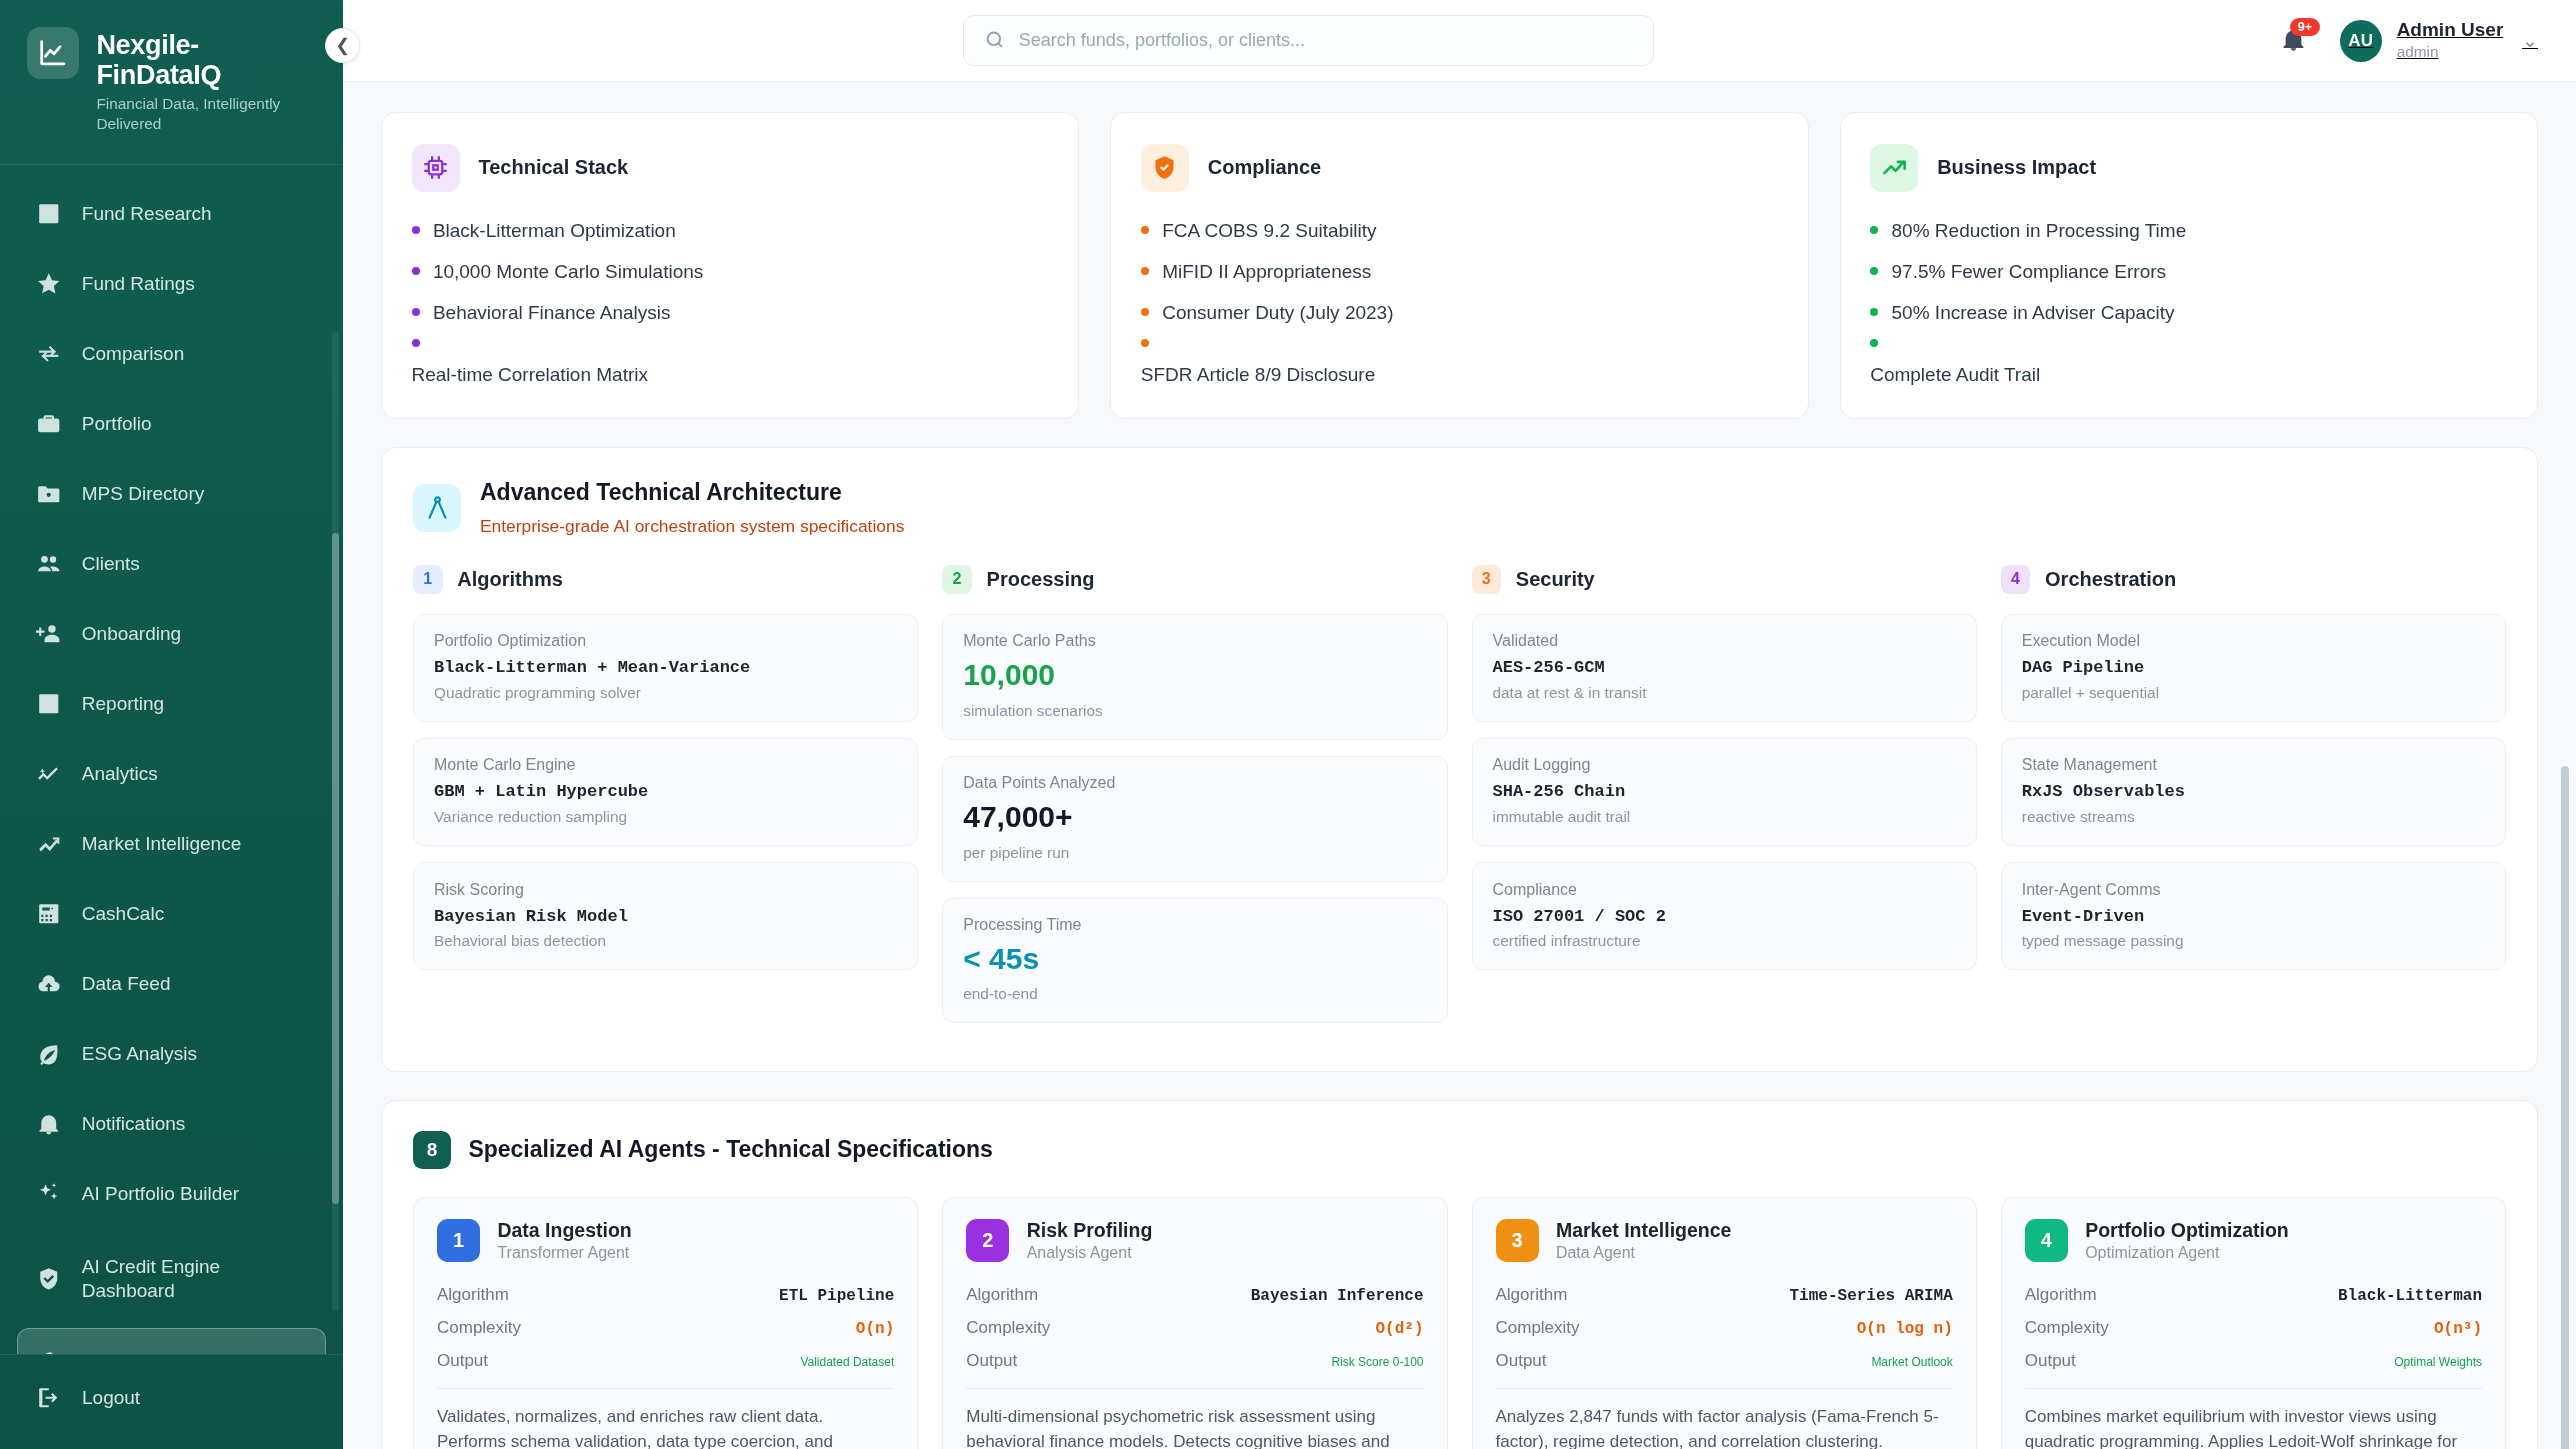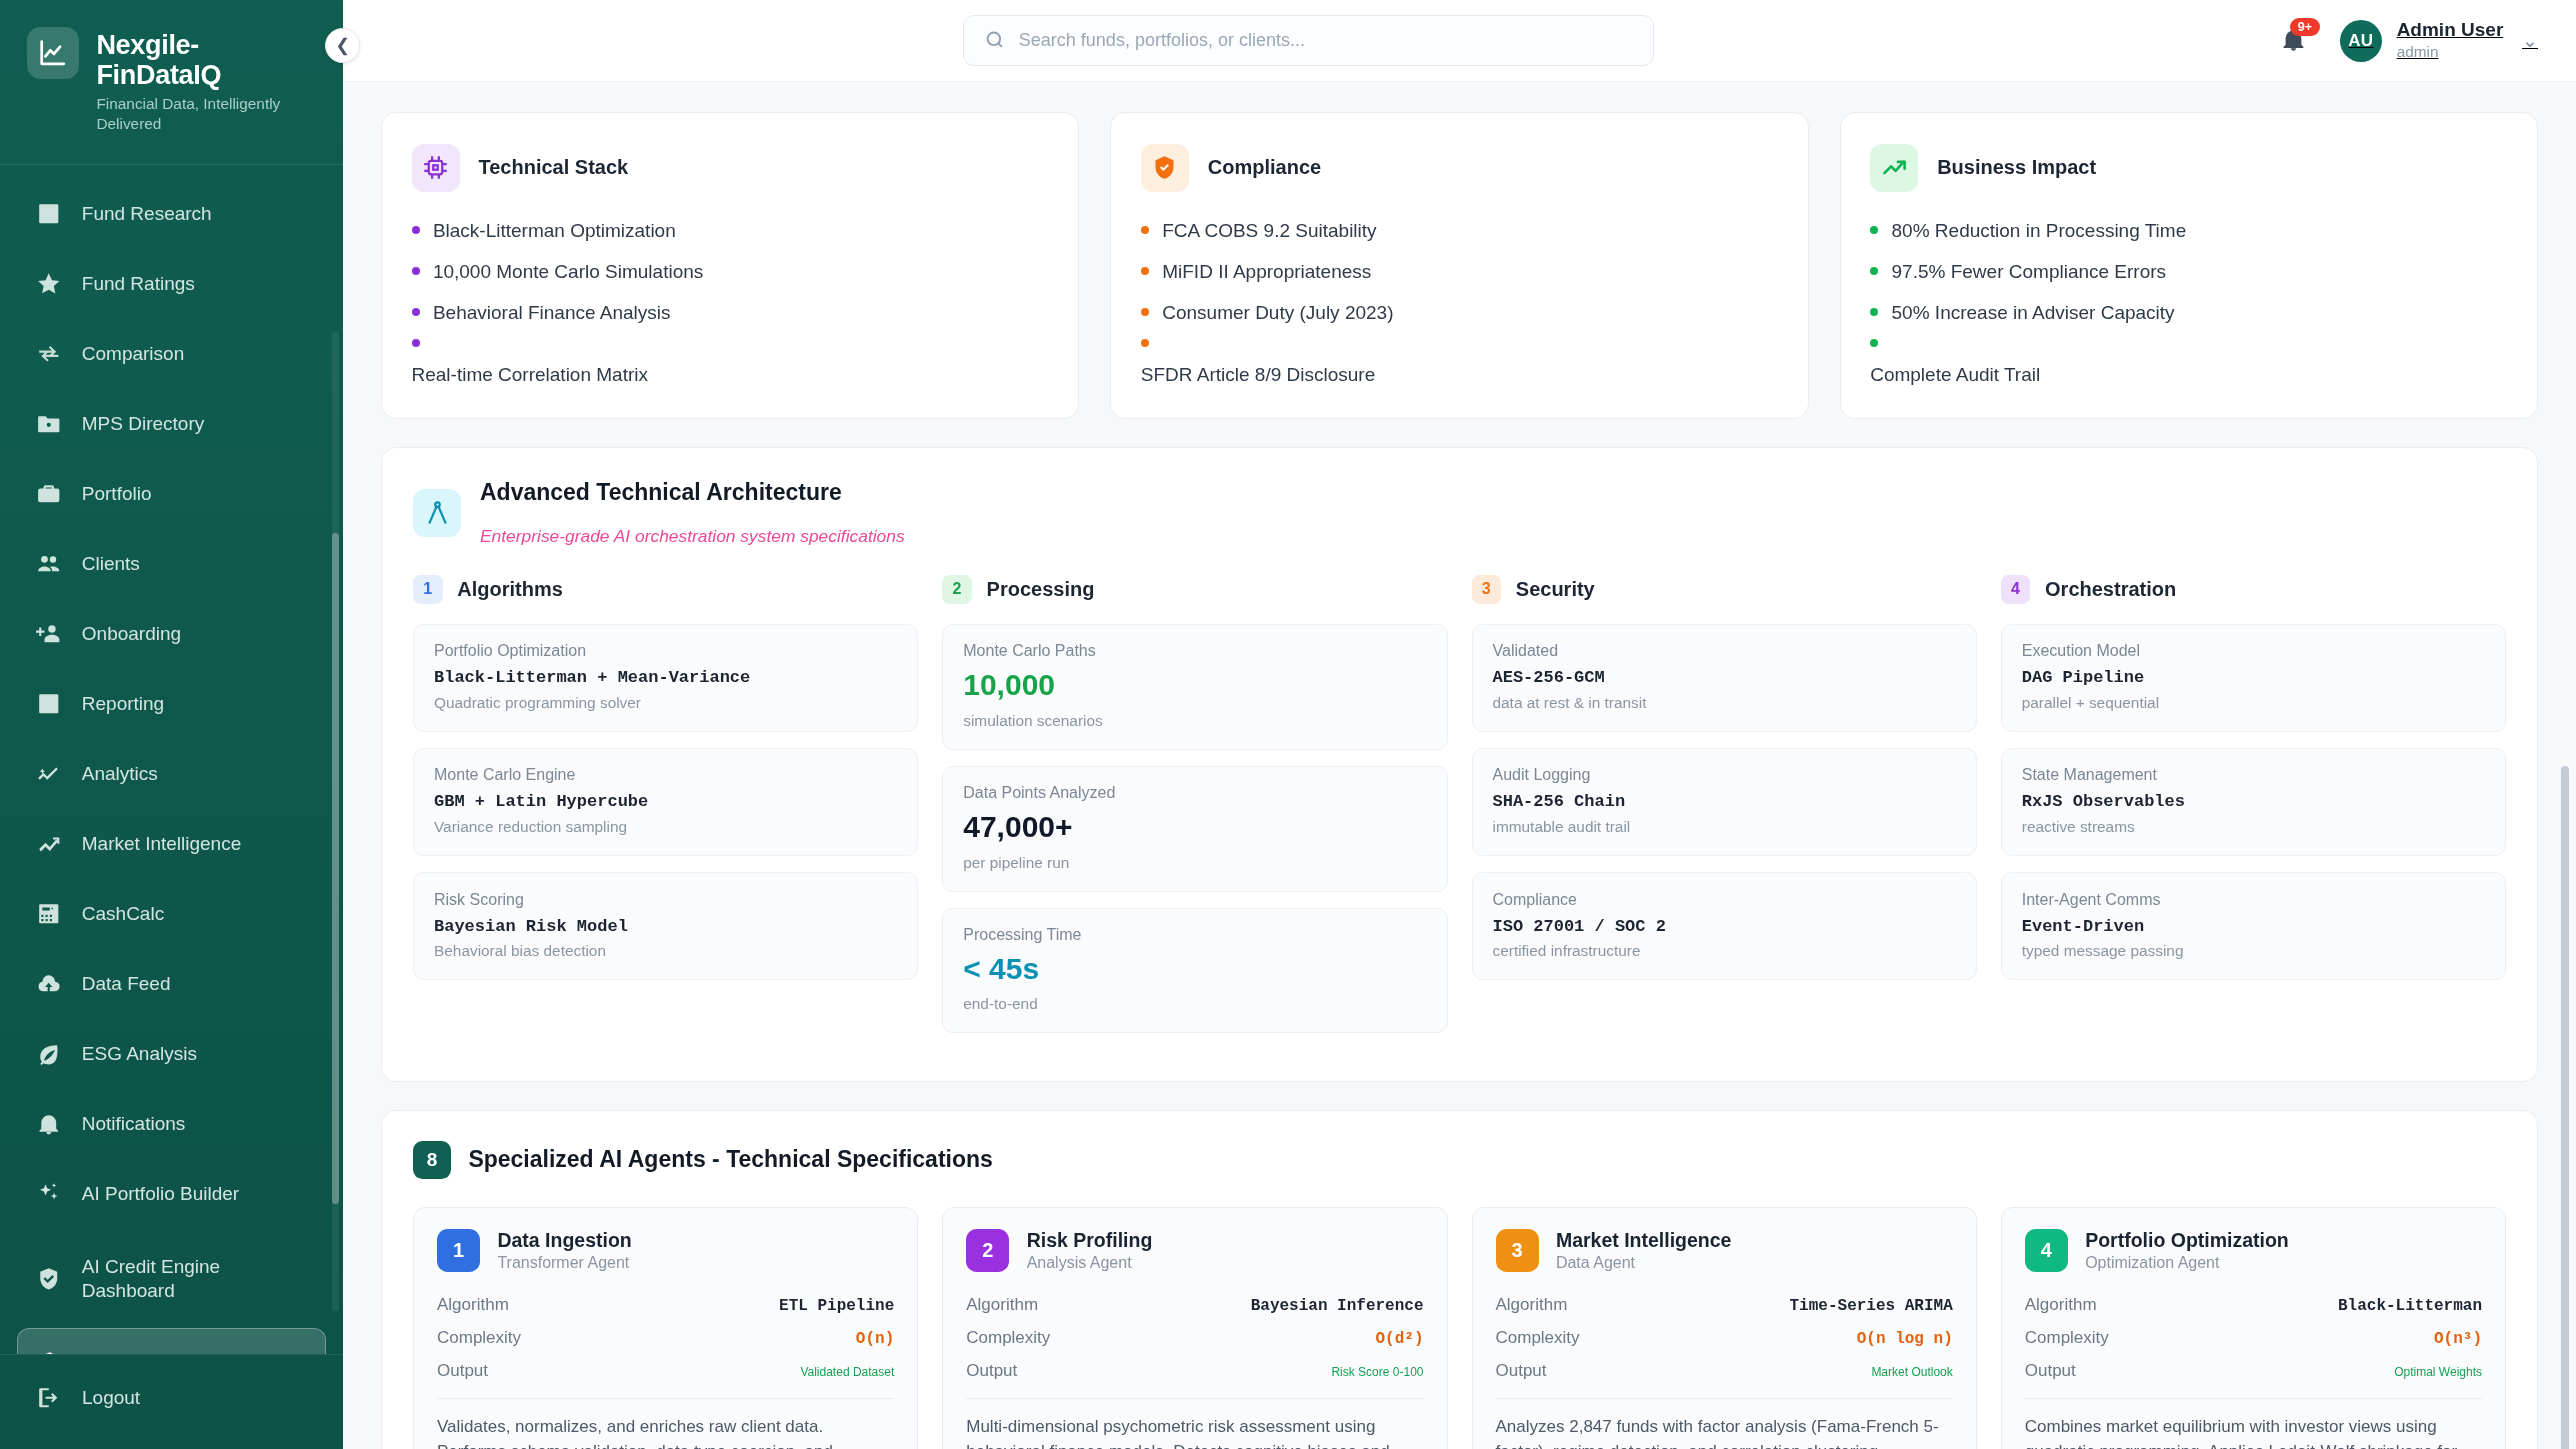--- a/index.html
+++ b/index.html
@@ -157,21 +157,21 @@
     border: 0.7px solid #e9edf1; border-radius: 14.8px;
     padding: 31px 31px 32px 31px;
   }
   .panel-head { display: flex; align-items: center; gap: 19px; margin-bottom: 28px; }
   .panel-icon {
     width: 48px; height: 48px; border-radius: 12px;
     background: #d8f6fb; display: flex; align-items: center; justify-content: center; flex-shrink: 0;
   }
   .panel-icon svg { width: 27px; height: 27px; }
   .panel-title { font-size: 23px; font-weight: 700; color: #121a26; line-height: 1.15; }
-  .panel-sub { font-size: 17.4px; color: #ec4899; margin-top: 20px; font-style: italic; }
+  .panel-sub { font-size: 17.4px; color: #c2410c; margin-top: 10px; }
 
   .arch-grid { display: flex; gap: 24px; }
   .arch-col { flex: 1; }
   .arch-col-head { display: flex; align-items: center; gap: 14.8px; margin-bottom: 20px; }
   .num-chip {
     width: 29.5px; height: 29.5px; border-radius: 7.4px;
     display: flex; align-items: center; justify-content: center;
     font-size: 16px; font-weight: 600; flex-shrink: 0;
   }
   .arch-col-title { font-size: 20px; font-weight: 700; color: #1d2633; }
@@ -279,32 +279,32 @@
         <span class="nav-icon">
             <svg viewBox="0 0 24 24">
               <path d="M3 9h12l-3-3 1.4-1.4L19 10l-5.6 5.4L12 14l3-3H3V9zm18 6H9l3 3-1.4 1.4L5 14l5.6-5.4L12 10l-3 3h12v2z" opacity=".95"></path>
             </svg>
           </span>
         <span class="nav-label">Comparison</span>
       </div>
       <div class="nav-item">
         <span class="nav-icon">
             <svg viewBox="0 0 24 24">
+              <path d="M9 4h6a2 2 0 012 2v1h3a2 2 0 012 2v9a2 2 0 01-2 2H4a2 2 0 01-2-2V9a2 2 0 012-2h3V6a2 2 0 012-2zm0 3h6V6H9v1z"></path>
+            </svg>
+          </span>
+        <span class="nav-label">Portfolio</span>
+      </div>
+      <div class="nav-item">
+        <span class="nav-icon">
+            <svg viewBox="0 0 24 24">
               <path d="M3 5h6l2 2h10a1 1 0 011 1v11a1 1 0 01-1 1H3a1 1 0 01-1-1V6a1 1 0 011-1zm9 6a2 2 0 100 4 2 2 0 000-4zm-4 7c0-1.6 1.8-2.5 4-2.5s4 .9 4 2.5H8z"></path>
             </svg>
           </span>
         <span class="nav-label">MPS Directory</span>
-      </div>
-      <div class="nav-item">
-        <span class="nav-icon">
-            <svg viewBox="0 0 24 24">
-              <path d="M9 4h6a2 2 0 012 2v1h3a2 2 0 012 2v9a2 2 0 01-2 2H4a2 2 0 01-2-2V9a2 2 0 012-2h3V6a2 2 0 012-2zm0 3h6V6H9v1z"></path>
-            </svg>
-          </span>
-        <span class="nav-label">Portfolio</span>
       </div>
       <div class="nav-item">
         <span class="nav-icon">
             <svg viewBox="0 0 24 24">
               <path d="M8 11a3.2 3.2 0 100-6.4A3.2 3.2 0 008 11zm8 0a3 3 0 100-6 3 3 0 000 6zM2 19c0-3 3.6-4.5 6-4.5s6 1.5 6 4.5H2zm13.2 0c0-1.8-.9-3.2-2.2-4.1.9-.3 1.9-.4 3-.4 2.4 0 6 1.5 6 4.5h-6.8z"></path>
             </svg>
           </span>
         <span class="nav-label">Clients</span>
       </div>
       <div class="nav-item">

